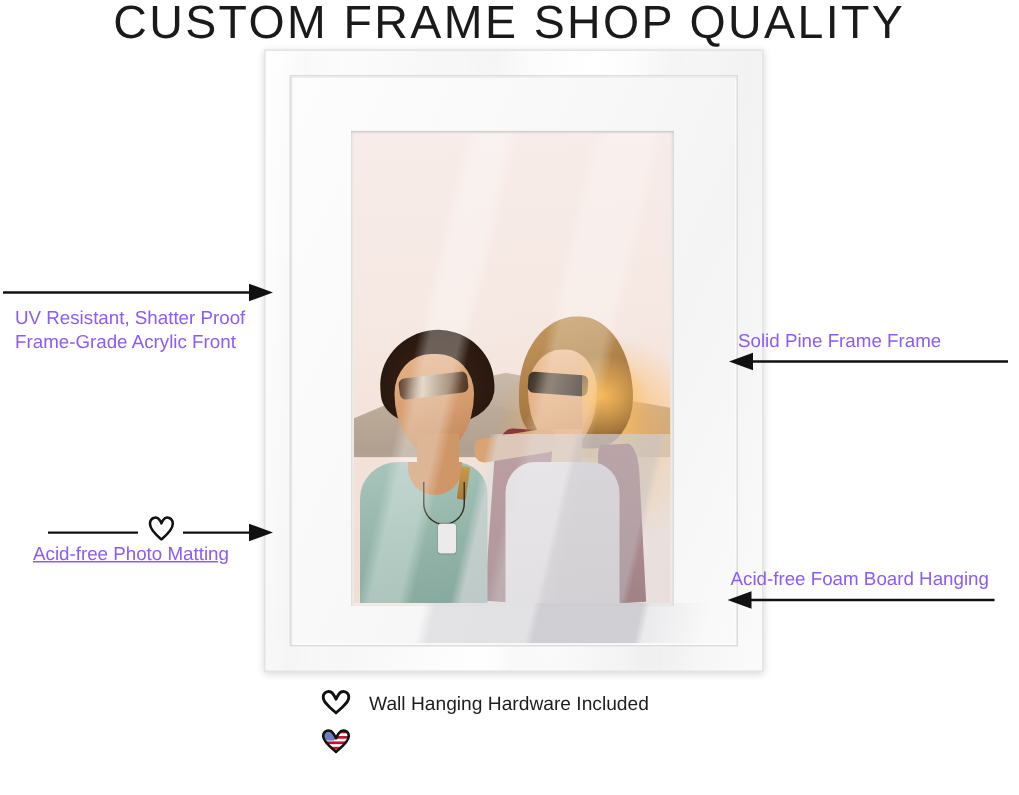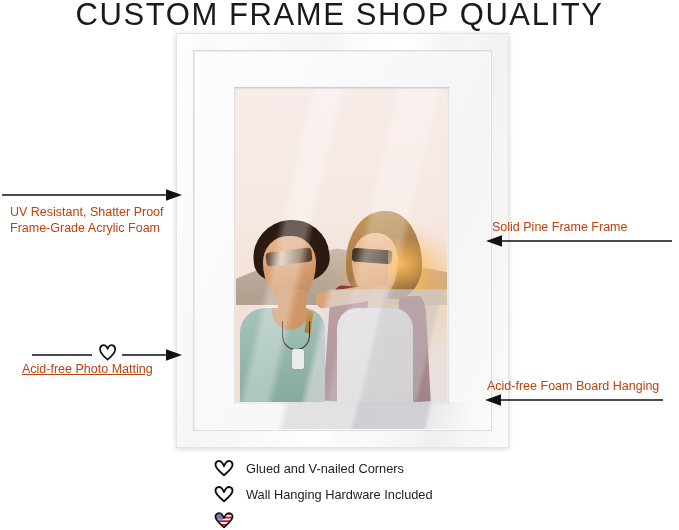--- a/index.html
+++ b/index.html
@@ -129,21 +129,21 @@
   .glare-lower{position:absolute;left:0;right:0;bottom:0;height:36%;
     background:linear-gradient(103deg,rgba(226,226,228,0) 38%,rgba(222,222,226,.62) 41%,rgba(222,222,226,.62) 62%,rgba(205,205,210,.72) 64%,rgba(205,205,210,.72) 86%,rgba(225,225,228,.5) 88%);
     clip-path:polygon(30% 0%,100% 0%,100% 100%,8% 100%);pointer-events:none;}
 
   
   .glare-mat{position:absolute;left:236px;top:402px;width:254px;height:27px;
     background:linear-gradient(103deg,rgba(222,222,226,0) 18%,rgba(220,220,224,.75) 21%,rgba(220,220,224,.75) 46%,rgba(200,200,206,.85) 48%,rgba(200,200,206,.85) 74%,rgba(224,224,228,.55) 76%,rgba(224,224,228,0) 92%);
     clip-path:polygon(10% 0%,100% 0%,100% 100%,0% 100%);pointer-events:none;}
 
   
-  .anno{position:absolute;color:#c2410c;font-size:12.5px;line-height:15px;
+  .anno{position:absolute;color:#8b5cf6;font-size:12.5px;line-height:15px;
         font-family:"Liberation Sans", sans-serif;white-space:nowrap;}
   .anno.two-line{line-height:15.5px;}
 
   .arrow-svg{position:absolute;}
 
   
   .bullets{position:absolute;left:213px;top:456px;width:300px;}
   .bullet-row{display:flex;align-items:center;height:24px;margin-bottom:2px;}
   .bullet-ico{width:22px;height:18px;flex:0 0 22px;margin-right:11px;}
   .bullet-txt{font-size:12.8px;color:#1e1e1e;white-space:nowrap;
@@ -196,21 +196,21 @@
     <div class="glare-lower"></div>
   </div>
   <div class="glare-mat"></div>
 
   <svg class="arrow-svg" style="left:0px;top:186px;" width="184" height="18">
     <line x1="2" y1="9" x2="170" y2="9" stroke="#111111" stroke-width="1.6"></line>
     <polygon points="182,9 166,3.2 166,14.8" fill="#111111"></polygon>
   </svg>
   <div class="anno two-line" style="left:10px;top:205px;">
     <div>UV Resistant, Shatter Proof</div>
-    <div>Frame-Grade Acrylic Foam</div>
+    <div>Frame-Grade Acrylic Front</div>
   </div>
 
   <svg class="arrow-svg" style="left:30px;top:340px;" width="155" height="22">
     <line x1="2" y1="15" x2="62" y2="15" stroke="#111111" stroke-width="1.5"></line>
     <path d="M70 9.2 C70 5.4, 74.2 3.6, 76.4 6.6 C77.0 7.4, 77.4 8.2, 77.6 8.9
              C77.8 8.2, 78.2 7.4, 78.8 6.6 C81.0 3.6, 85.2 5.4, 85.2 9.2
              C85.2 13.4, 80.4 17.2, 77.6 19.6 C74.8 17.2, 70 13.4, 70 9.2 Z" fill="none" stroke="#111111" stroke-width="1.7" stroke-linejoin="round"></path>
     <line x1="92" y1="15" x2="140" y2="15" stroke="#111111" stroke-width="1.5"></line>
     <polygon points="152,15 136,9.2 136,20.8" fill="#111111"></polygon>
   </svg>
@@ -223,28 +223,20 @@
   </svg>
 
   <div class="anno" style="left:487px;top:379px;">Acid-free Foam Board Hanging</div>
   <svg class="arrow-svg" style="left:483px;top:391px;" width="182" height="18">
     <line x1="14" y1="9" x2="180" y2="9" stroke="#111111" stroke-width="1.6"></line>
     <polygon points="2,9 18,3.2 18,14.8" fill="#111111"></polygon>
   </svg>
 
   <div class="bullets">
 
-    <div class="bullet-row">
-      <svg class="bullet-ico" viewBox="0 0 22 19">
-        <path d="M11 17.2 C7.2 13.8, 2.0 9.8, 2.0 6.1 C2.0 2.2, 6.6 0.6, 9.0 4.0
-                 C9.8 5.1, 10.5 6.4, 11 7.6 C11.5 6.4, 12.2 5.1, 13.0 4.0
-                 C15.4 0.6, 20.0 2.2, 20.0 6.1 C20.0 9.8, 14.8 13.8, 11 17.2 Z" fill="none" stroke="#111111" stroke-width="2" stroke-linejoin="round"></path>
-      </svg>
-      <span class="bullet-txt">Glued and V-nailed Corners</span>
-    </div>
 
     <div class="bullet-row">
       <svg class="bullet-ico" viewBox="0 0 22 19">
         <path d="M11 17.2 C7.2 13.8, 2.0 9.8, 2.0 6.1 C2.0 2.2, 6.6 0.6, 9.0 4.0
                  C9.8 5.1, 10.5 6.4, 11 7.6 C11.5 6.4, 12.2 5.1, 13.0 4.0
                  C15.4 0.6, 20.0 2.2, 20.0 6.1 C20.0 9.8, 14.8 13.8, 11 17.2 Z" fill="none" stroke="#111111" stroke-width="2" stroke-linejoin="round"></path>
       </svg>
       <span class="bullet-txt">Wall Hanging Hardware Included</span>
     </div>
 

